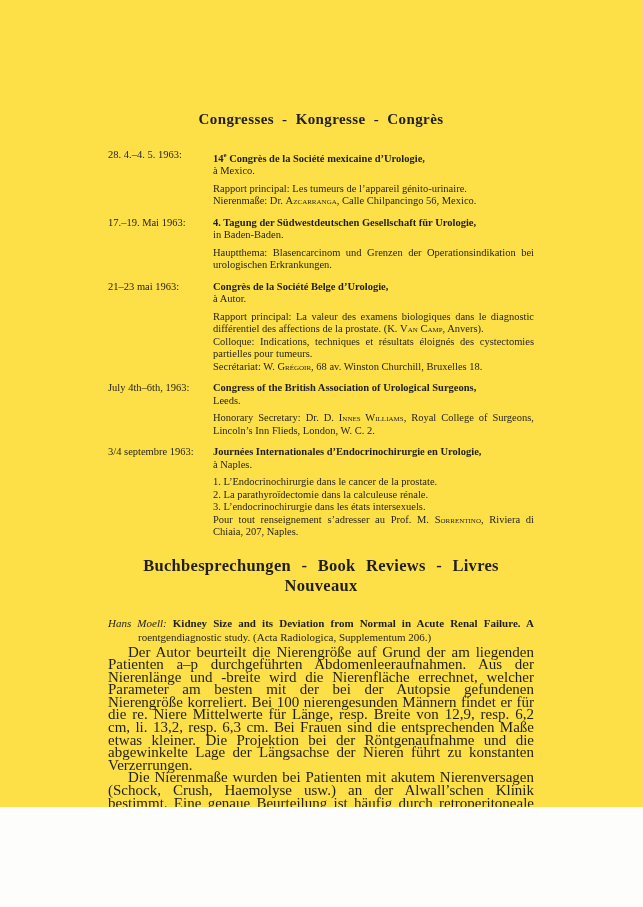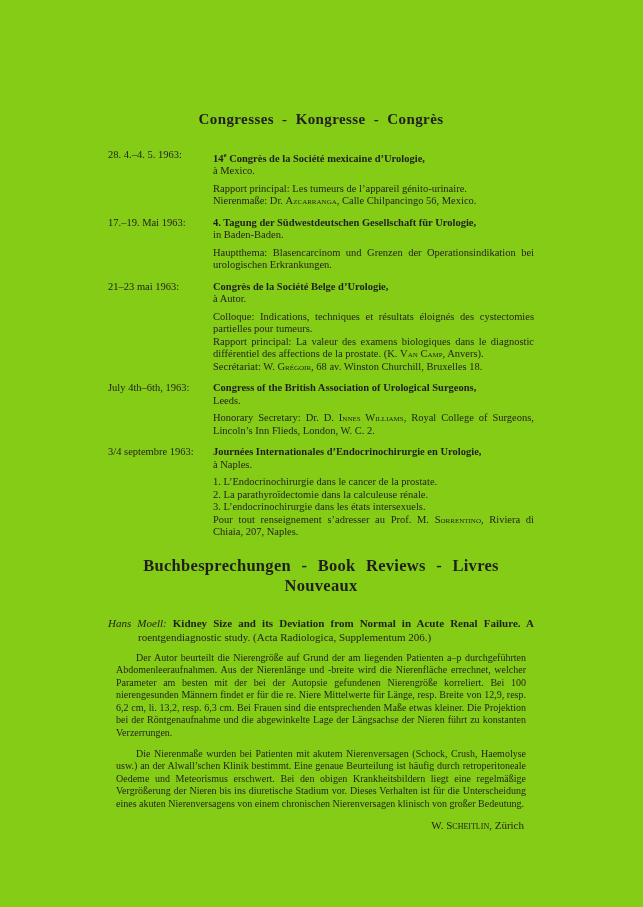--- a/index.html
+++ b/index.html
@@ -3,22 +3,22 @@
 <meta charset="utf-8">
 <style>
   html, body {
     margin: 0;
     padding: 0;
     background: #fdfdfb;
   }
   .sheet {
     position: relative;
     width: 643px;
-    height: 907px;
-    background: #84cc16;
+    height: 807px;
+    background: #fde047;
     color: #211f1c;
     font-family: "Liberation Serif", "DejaVu Serif", serif;
     overflow: hidden;
   }
   .col {
     position: absolute;
     left: 108px;
     top: 0;
     width: 426px;
   }
@@ -64,22 +64,22 @@
   .book-header {
     margin-top: 12px;
     font-size: 11px;
     line-height: 14px;
     padding-left: 30px;
     text-indent: -30px;
     text-align: justify;
   }
   .review-body { margin-top: 2px; }
   .review-para {
-    margin: 8px;
-    font-size: 10px;
+    margin: 0;
+    font-size: 15px;
     line-height: 12.6px;
     text-align: justify;
     text-indent: 20px;
   }
   .signature {
     margin-top: 4px;
     text-align: right;
     padding-right: 10px;
     font-size: 11px;
     line-height: 13px;
@@ -127,22 +127,22 @@
                 <p class="entry-para"><span class="s-n">Hauptthema: Blasencarcinom und Grenzen der Operationsindikation bei urologischen Erkrankungen.</span></p>
               </div>
             </div>
           </div>
           <div class="entry">
             <div class="entry-date">21–23 mai 1963:</div>
             <div class="entry-content">
               <div class="entry-title"><span class="s-b">Congrès de la Société Belge d’Urologie,</span></div>
               <div class="entry-location">à Autor.</div>
               <div class="entry-body">
+                <p class="entry-para"><span class="s-n">Rapport principal: La valeur des examens biologiques dans le diagnostic différentiel des affections de la prostate. (K. </span><span class="s-sc">Van Camp</span><span class="s-n">, Anvers).</span></p>
                 <p class="entry-para"><span class="s-n">Colloque: Indications, techniques et résultats éloignés des cystectomies partielles pour tumeurs.</span></p>
-                <p class="entry-para"><span class="s-n">Rapport principal: La valeur des examens biologiques dans le diagnostic différentiel des affections de la prostate. (K. </span><span class="s-sc">Van Camp</span><span class="s-n">, Anvers).</span></p>
                 <p class="entry-para"><span class="s-n">Secrétariat: W. </span><span class="s-sc">Grégoir</span><span class="s-n">, 68 av. Winston Churchill, Bruxelles 18.</span></p>
               </div>
             </div>
           </div>
           <div class="entry">
             <div class="entry-date">July 4th–6th, 1963:</div>
             <div class="entry-content">
               <div class="entry-title"><span class="s-b">Congress of the British Association of Urological Surgeons,</span></div>
               <div class="entry-location">Leeds.</div>
               <div class="entry-body">

